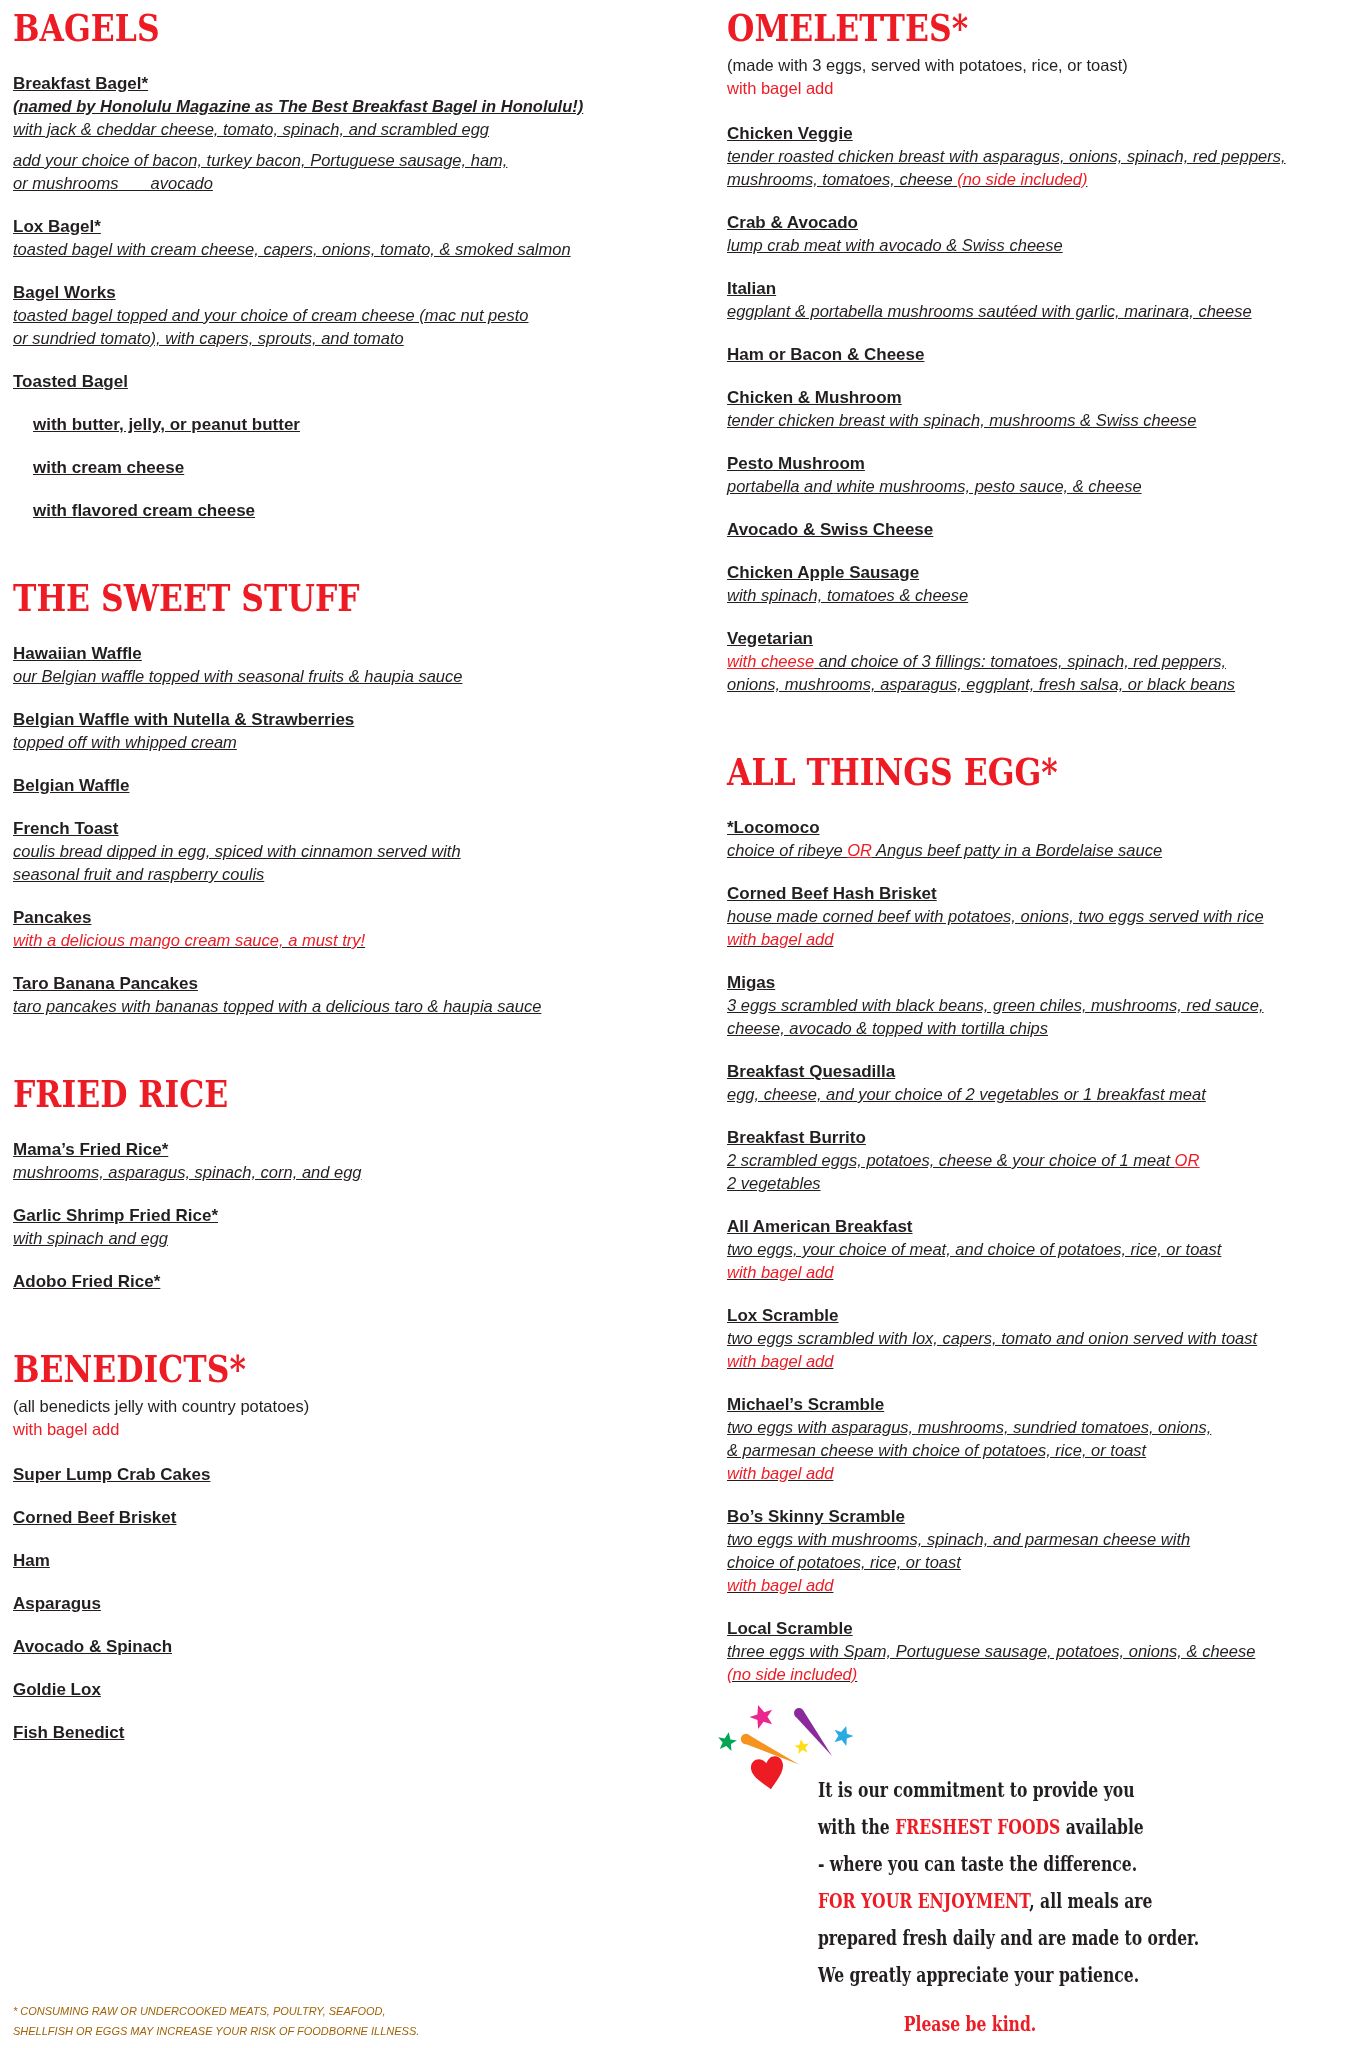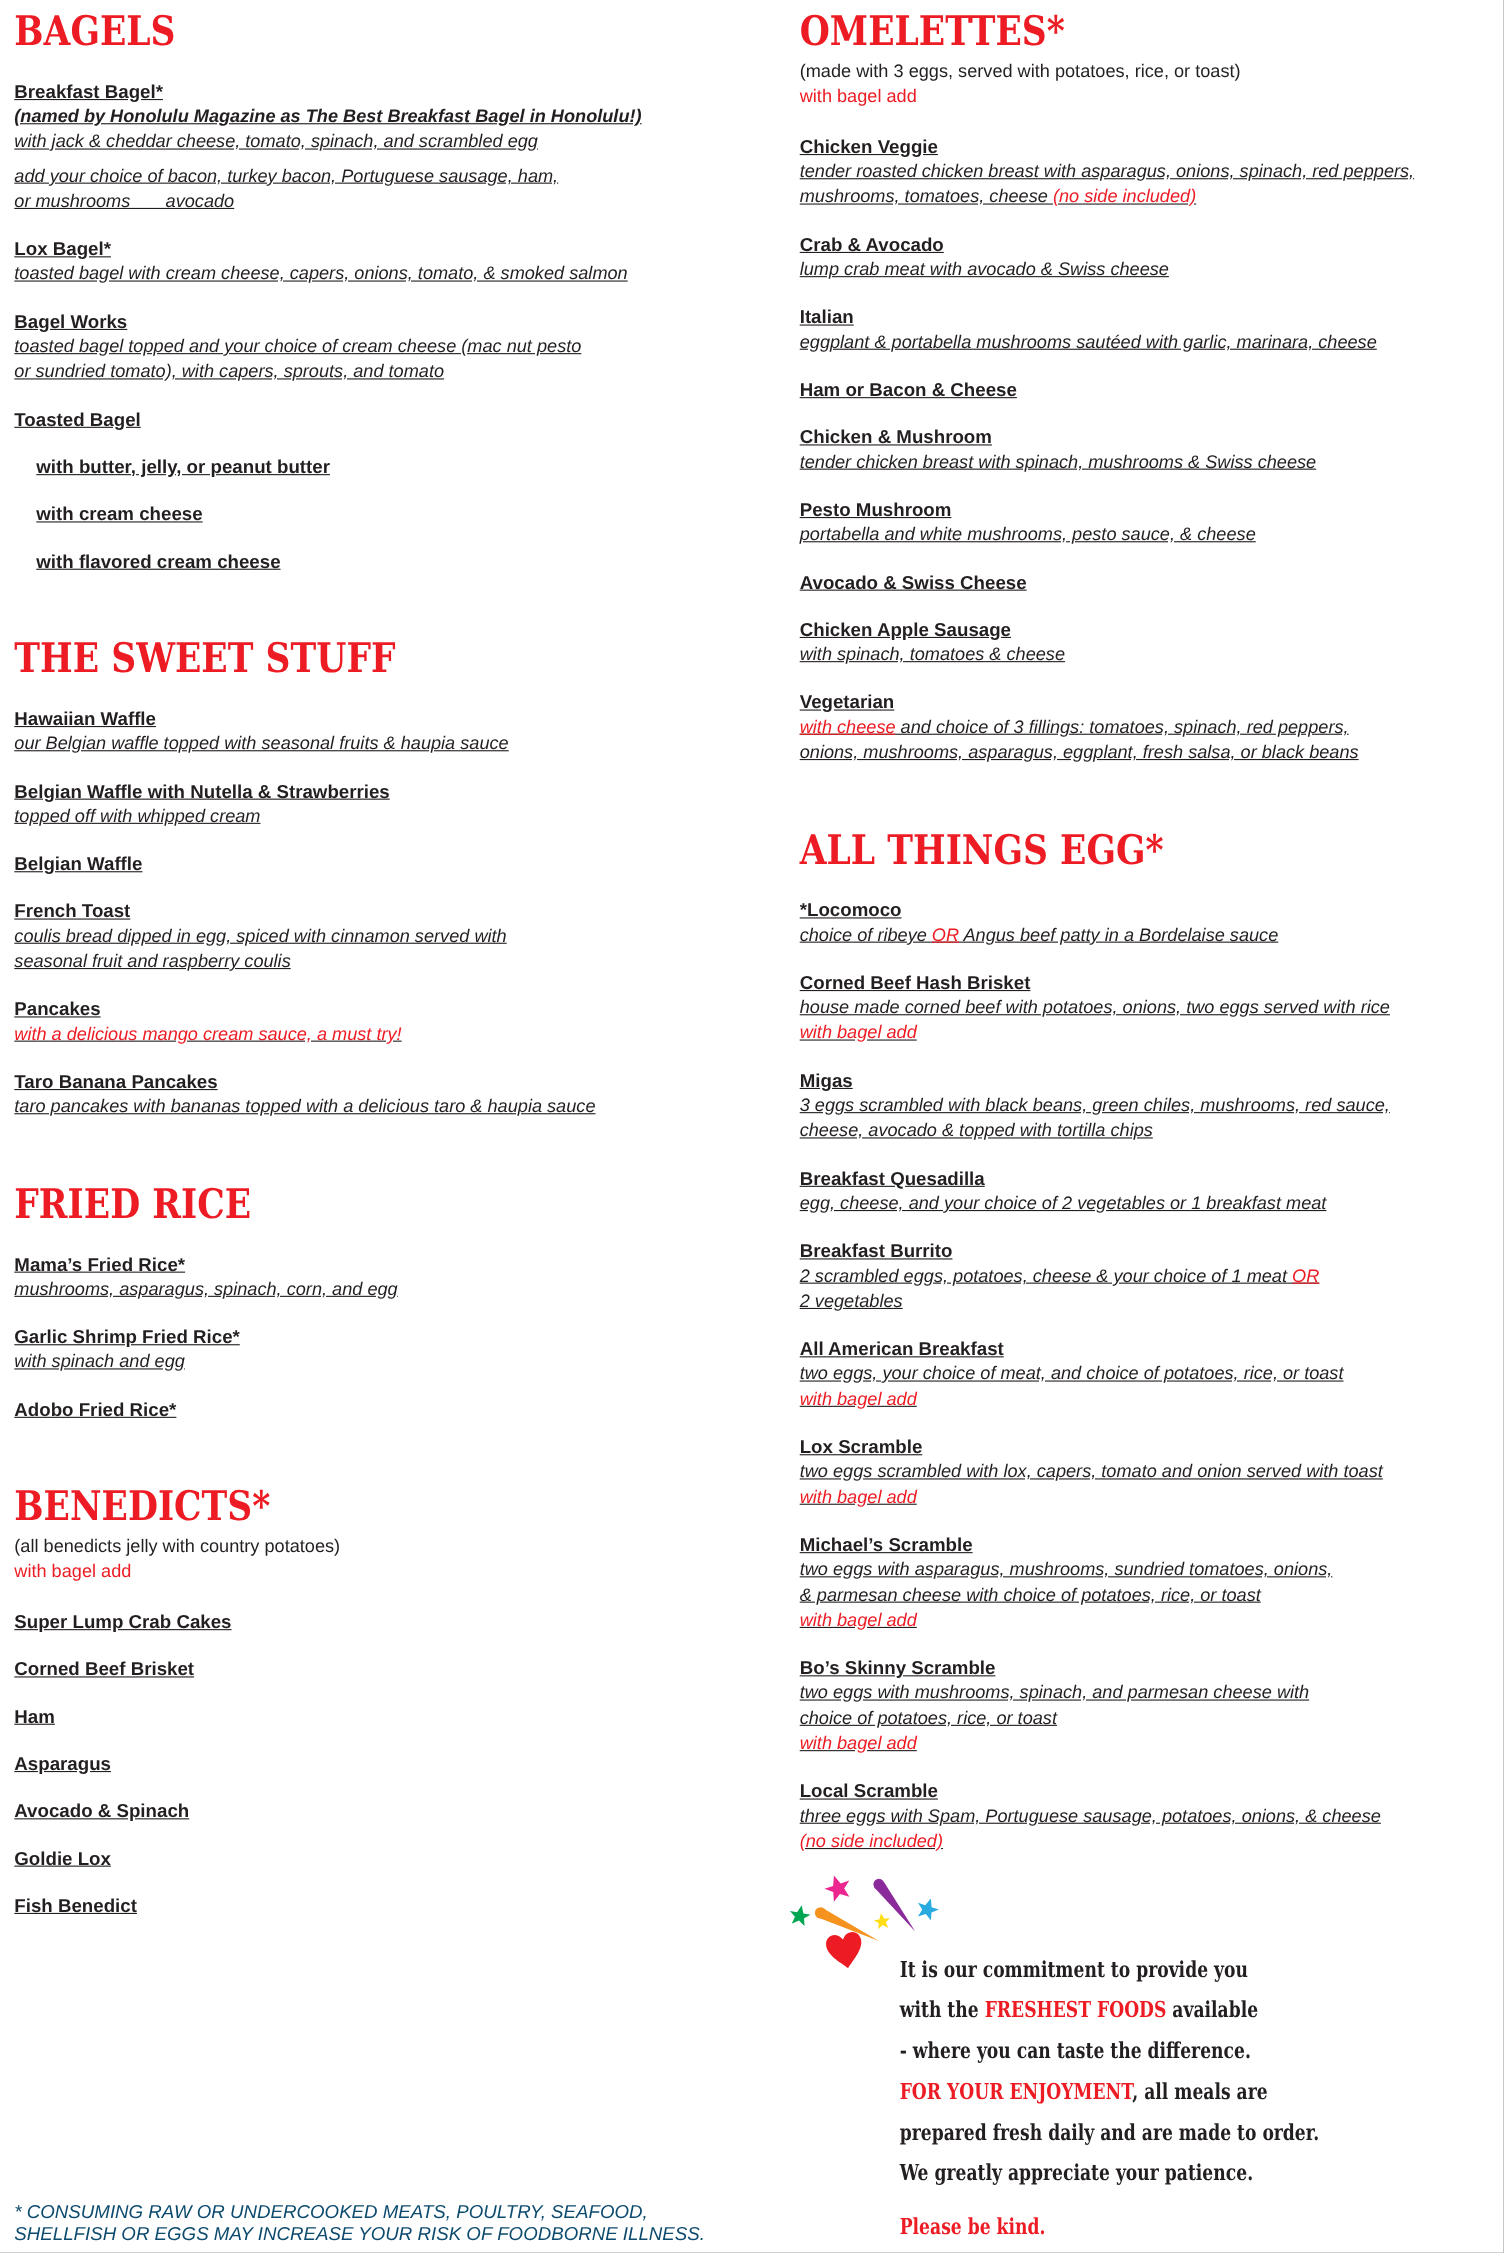--- a/index.html
+++ b/index.html
@@ -28,25 +28,25 @@
   .item:last-child{margin-bottom:0;}
   .item-name{font-weight:700;font-size:17px;line-height:23px;white-space:nowrap;color:var(--ink);}
   .line{font-style:italic;font-size:16.5px;line-height:23px;white-space:nowrap;color:var(--ink);}
   .line.bold-italic{font-weight:700;}
   .line.red-italic{color:var(--red);}
   .line.para-gap{margin-top:8px;}
   .line .red{color:var(--red);font-style:italic;}
   .line .red-ul{color:var(--red);text-decoration:underline;}
   .option{font-weight:700;font-size:17px;line-height:23px;padding-left:20px;margin-top:20px;white-space:nowrap;}
   .footer{
-    position:absolute;left:13px;top:2001px;font-style:italic;font-size:17px;
-    line-height:20px;color:#0c4a6e;white-space:nowrap;
+    position:absolute;left:13px;top:2001px;font-style:italic;font-size:11px;
+    line-height:20px;color:#a16207;white-space:nowrap;
   }
   .commitment{
-    position:absolute;left:775px;top:1772px;width:390px;text-align:left;
+    position:absolute;left:775px;top:1772px;width:390px;text-align:center;
   }
   .cline{
     font-family:"DejaVu Serif",serif;font-weight:700;font-size:20px;line-height:37px;
     white-space:nowrap;transform:scaleX(.78);transform-origin:50% 50%;color:var(--ink);
   }
   .cline .red{color:var(--red);}
   .signoff{
     font-family:"DejaVu Serif",serif;font-weight:700;font-size:20px;line-height:37px;
     margin-top:12px;color:var(--red);transform:scaleX(.78);transform-origin:50% 50%;white-space:nowrap;
   }

